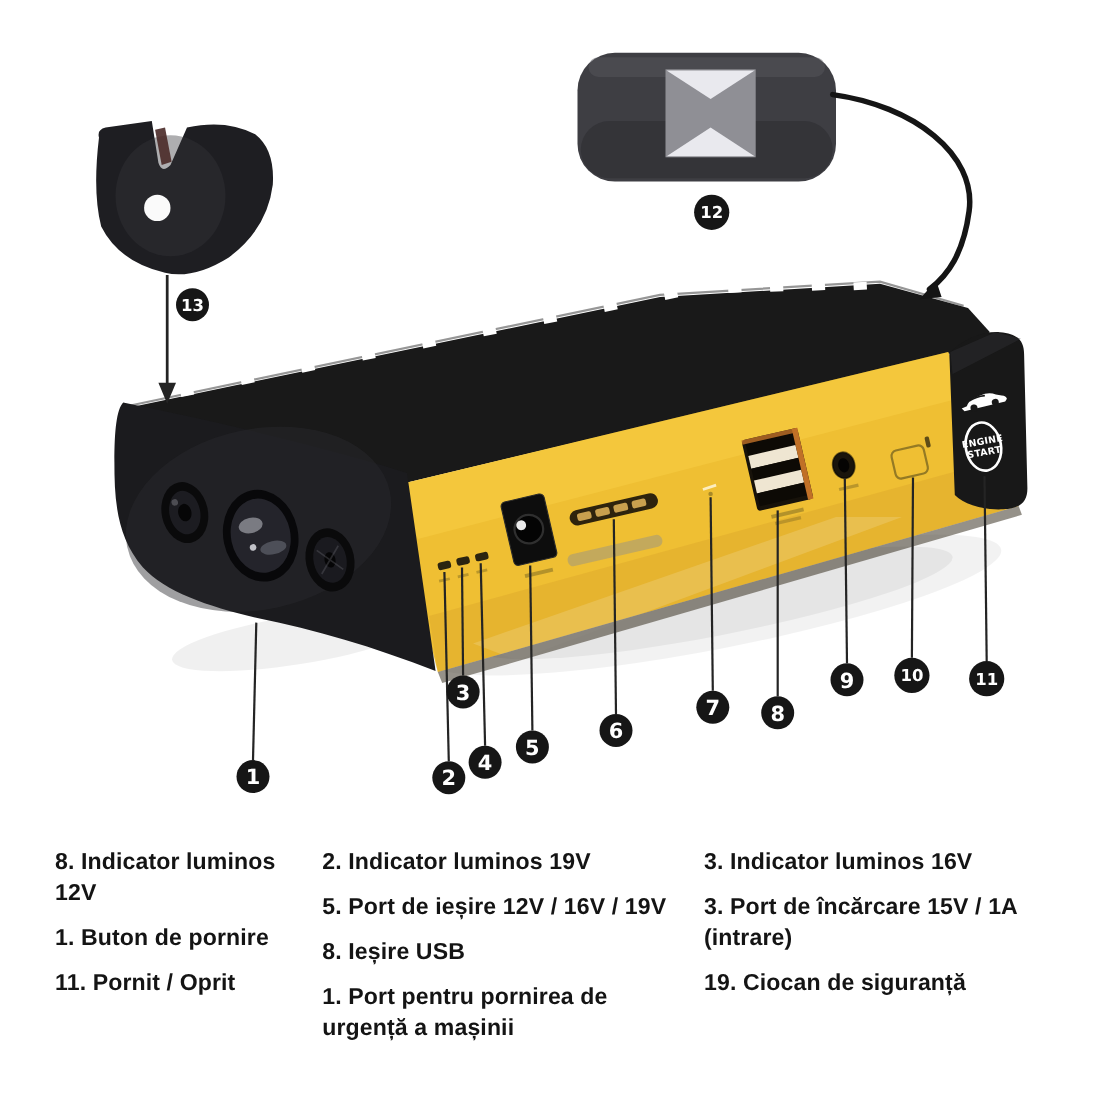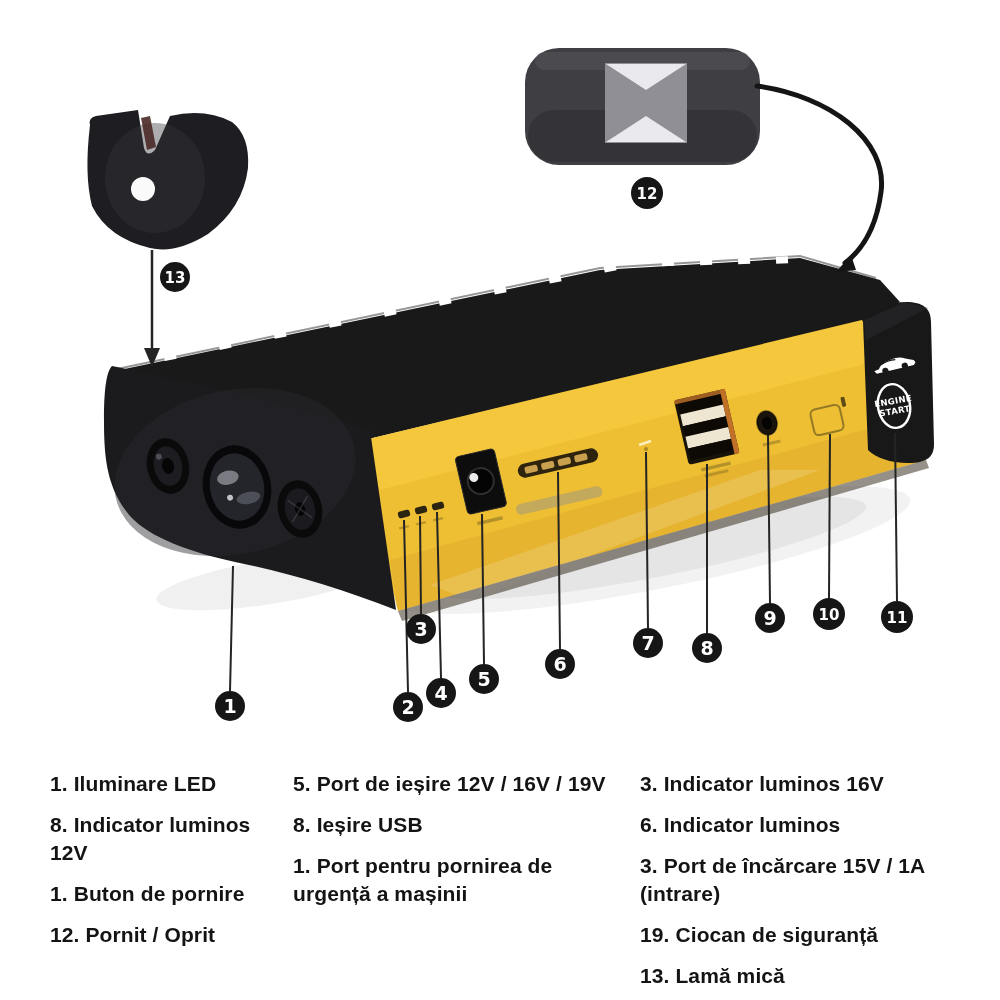--- a/index.html
+++ b/index.html
@@ -251,32 +251,30 @@
     </g>
     <g>
       <circle class="badge" cx="175" cy="277" r="15"></circle>
       <text class="badge-num num-sm" x="175" y="282.5">13</text>
     </g>
   </g>
 </svg>
 
 <div class="legend">
   <div class="legend-col col-1">
-    <div class="legend-item">1. Iluminare LED</div>
     <div class="legend-item">8. Indicator luminos 12V</div>
     <div class="legend-item">1. Buton de pornire</div>
-    <div class="legend-item">12. Pornit / Oprit</div>
+    <div class="legend-item">11. Pornit / Oprit</div>
   </div>
   <div class="legend-col col-2">
+    <div class="legend-item">2. Indicator luminos 19V</div>
     <div class="legend-item">5. Port de ieșire 12V / 16V / 19V</div>
     <div class="legend-item">8. Ieșire USB</div>
     <div class="legend-item">1. Port pentru pornirea de urgență a mașinii</div>
   </div>
   <div class="legend-col col-3">
     <div class="legend-item">3. Indicator luminos 16V</div>
-    <div class="legend-item">6. Indicator luminos</div>
     <div class="legend-item">3. Port de încărcare 15V / 1A (intrare)</div>
     <div class="legend-item">19. Ciocan de siguranță</div>
-    <div class="legend-item">13. Lamă mică</div>
   </div>
 </div>
 
 </div>
 
 </body></html>

